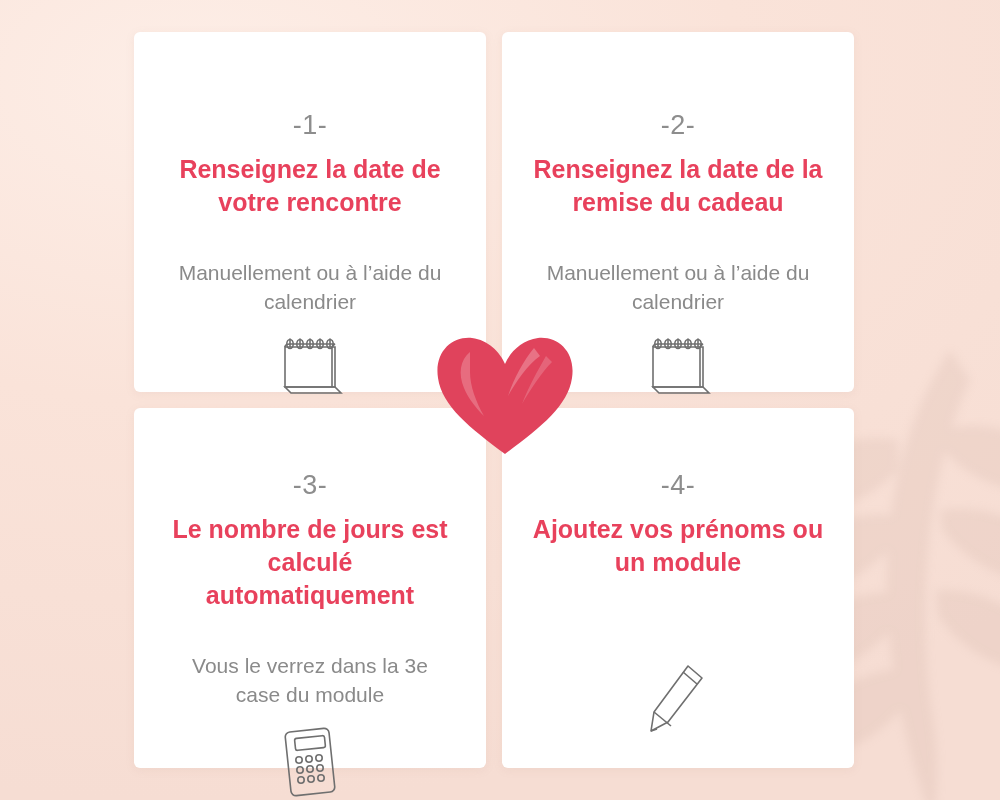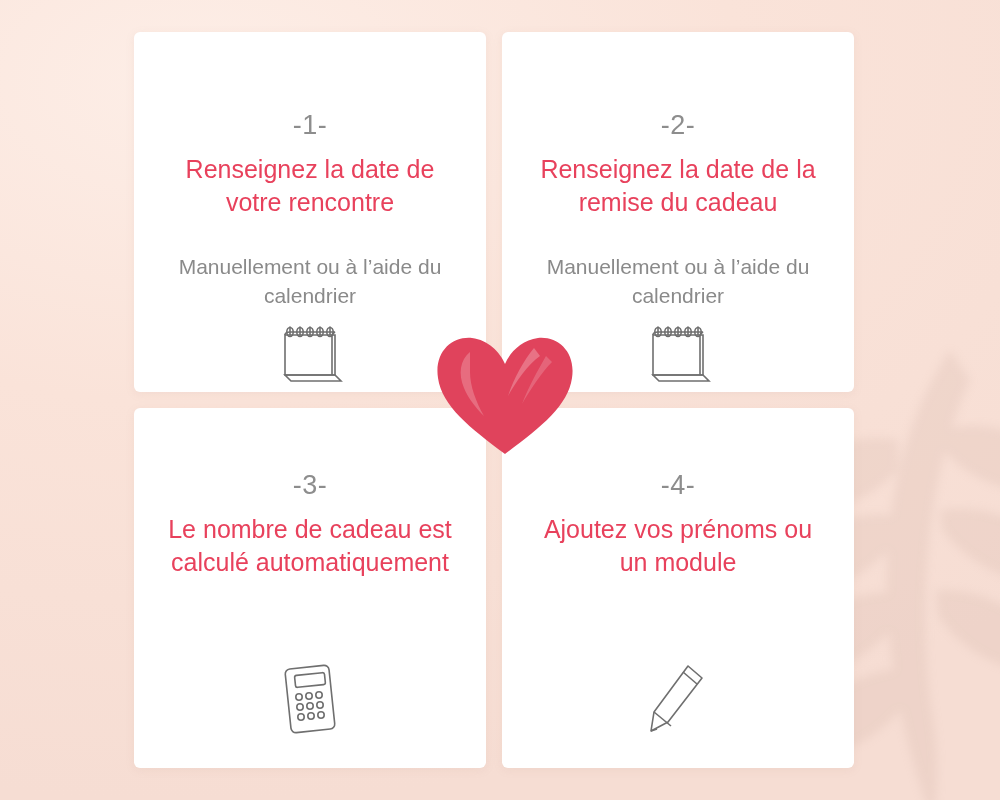--- a/index.html
+++ b/index.html
@@ -66,31 +66,31 @@
     font-size: 27px;
     letter-spacing: .5px;
     font-weight: 400;
     margin-bottom: 12px;
   }
 
   .title {
     color: #e8415c;
     font-size: 25px;
     line-height: 1.32;
-    font-weight: 400;
+    font-weight: 700;
     margin: 0 0 26px 0;
     max-width: 330px;
   }
 
   .subtitle {
     color: #8a8a8a;
     font-size: 21px;
     line-height: 1.38;
     font-weight: 400;
-    margin: 8px;
+    margin: 14px;
     max-width: 320px;
   }
 
   .icon-wrap {
     margin-top: auto;
     margin-bottom: 4px;
     display: flex;
     align-items: center;
     justify-content: center;
     height: 86px;
@@ -163,21 +163,22 @@
         <ellipse cx="37" cy="13" rx="3.2" ry="4.5"></ellipse>
         <ellipse cx="47" cy="13" rx="3.2" ry="4.5"></ellipse>
         <ellipse cx="57" cy="13" rx="3.2" ry="4.5"></ellipse>
         <path d="M12 56h50l6 6H18z"></path>
       </svg>
     </div>
   </div>
 
   <div class="card row2">
     <div class="step-num">-3-</div>
-    <div class="title">Le nombre de cadeau est calculé automatiquement</div>
+    <div class="title">Le nombre de jours est calculé automatiquement</div>
+    <div class="subtitle">Vous le verrez dans la 3e case du module</div>
     <div class="icon-wrap">
       <svg width="72" height="76" viewBox="0 0 72 76" fill="none" stroke="#6f6f6f" stroke-width="1.6" xmlns="http://www.w3.org/2000/svg">
         <rect x="14" y="6" width="44" height="64" rx="5" transform="rotate(-6 36 38)"></rect>
         <rect x="21" y="13" width="30" height="12" rx="2" transform="rotate(-6 36 19)"></rect>
         <g>
           <circle cx="25" cy="36" r="3.2"></circle>
           <circle cx="35" cy="35" r="3.2"></circle>
           <circle cx="45" cy="34" r="3.2"></circle>
           <circle cx="26" cy="46" r="3.2"></circle>
           <circle cx="36" cy="45" r="3.2"></circle>

